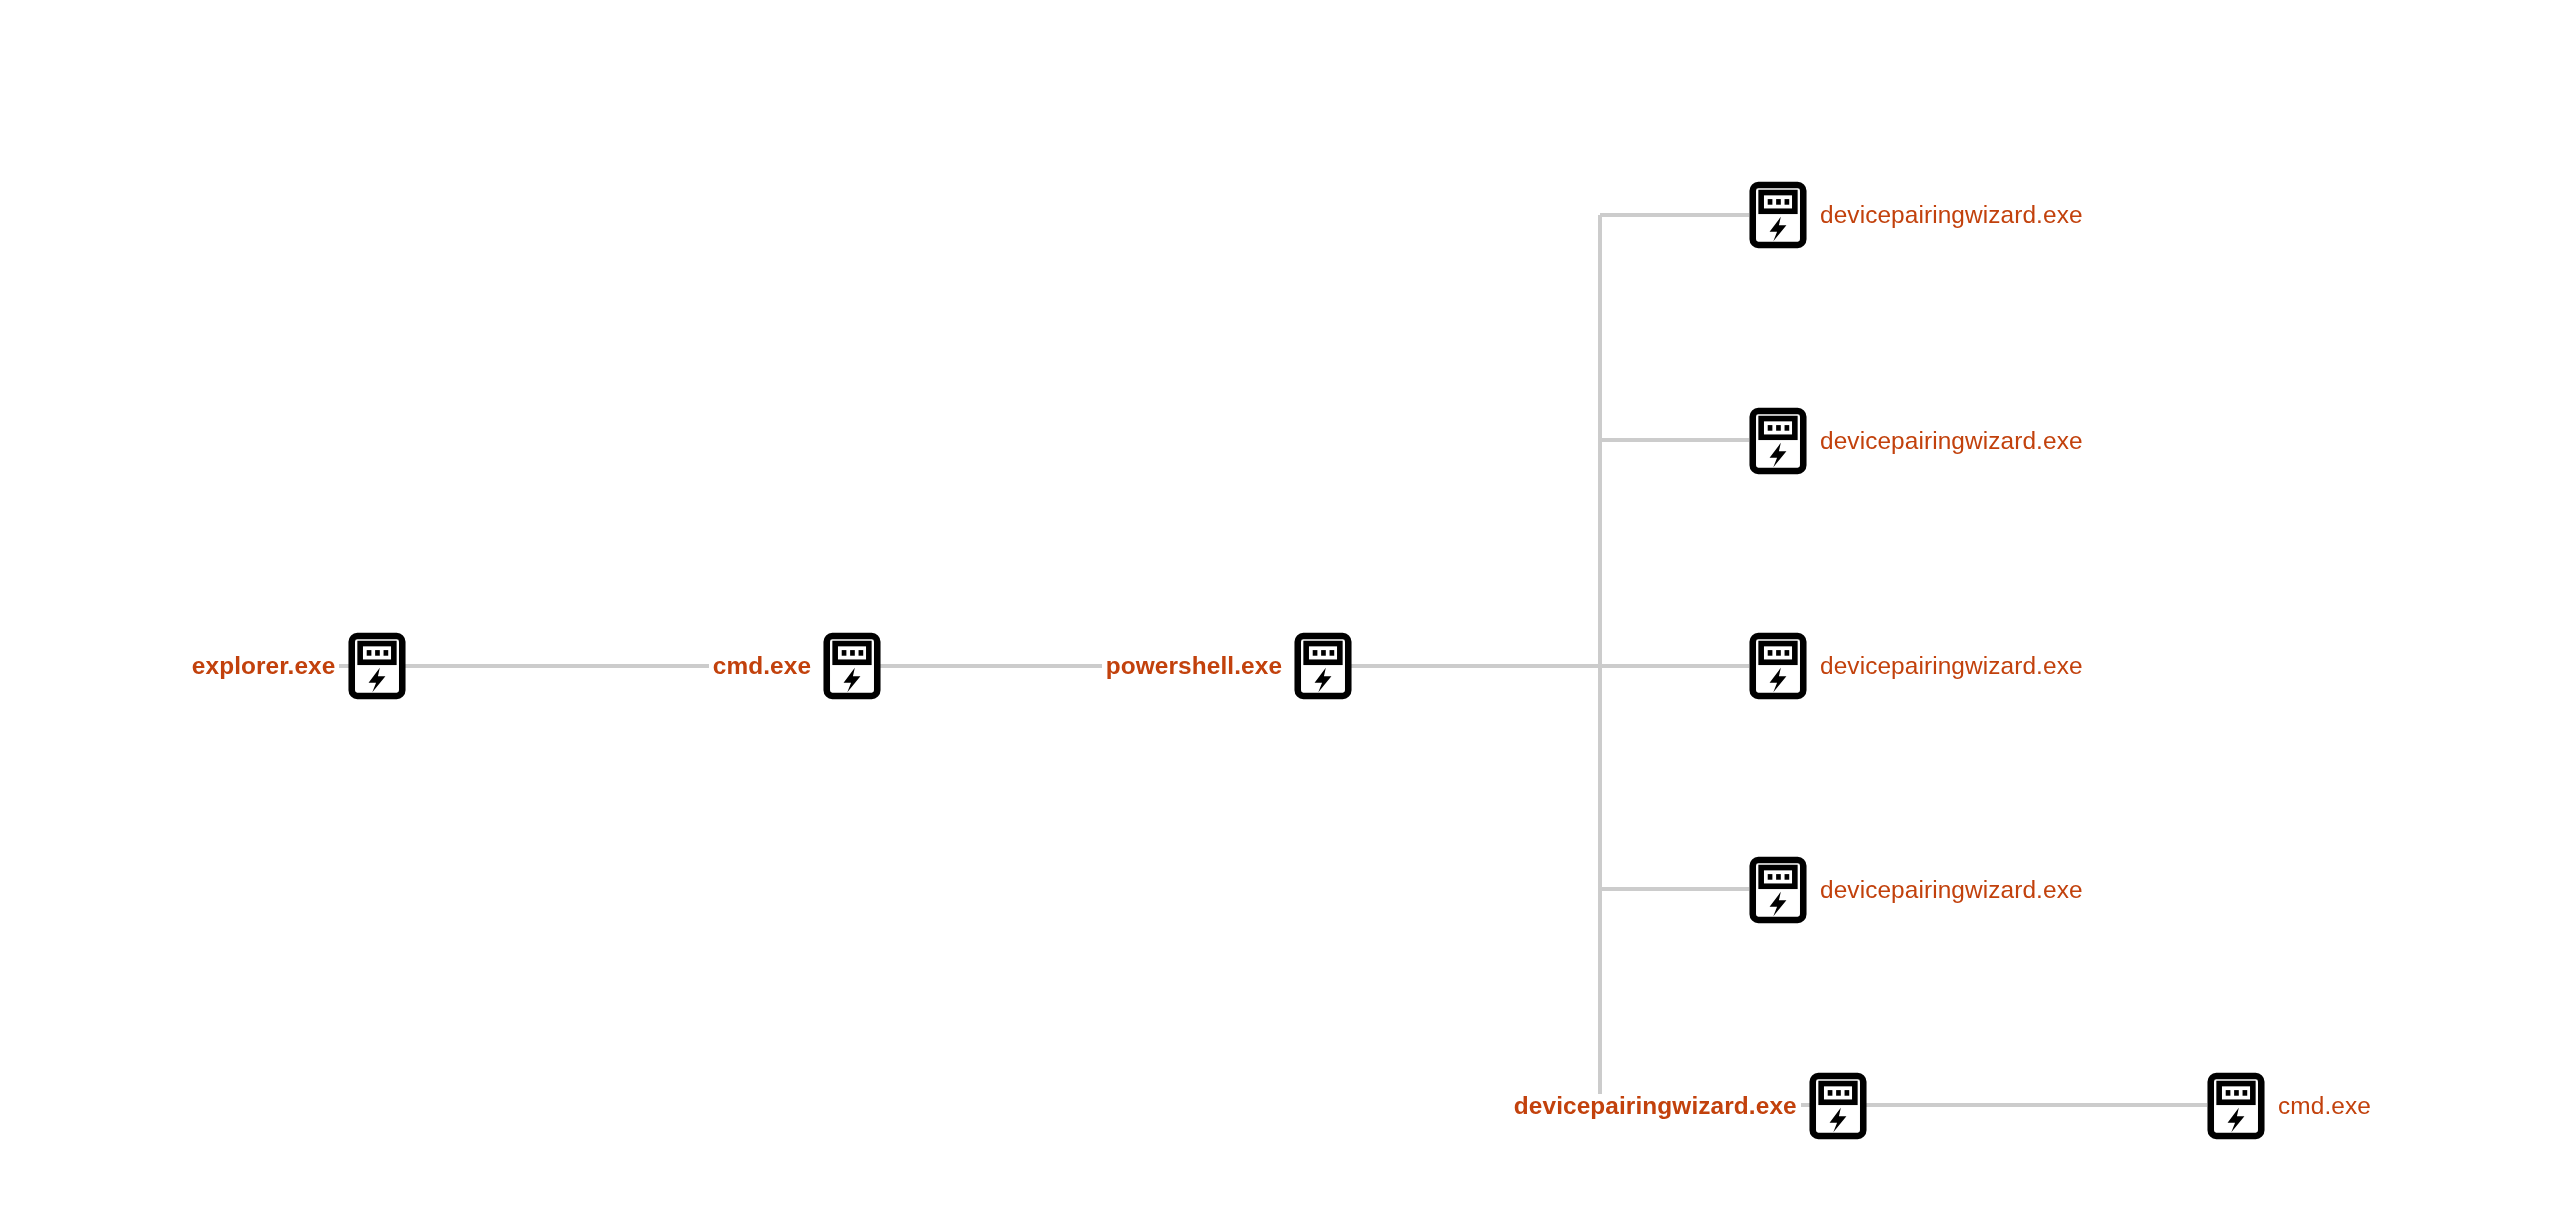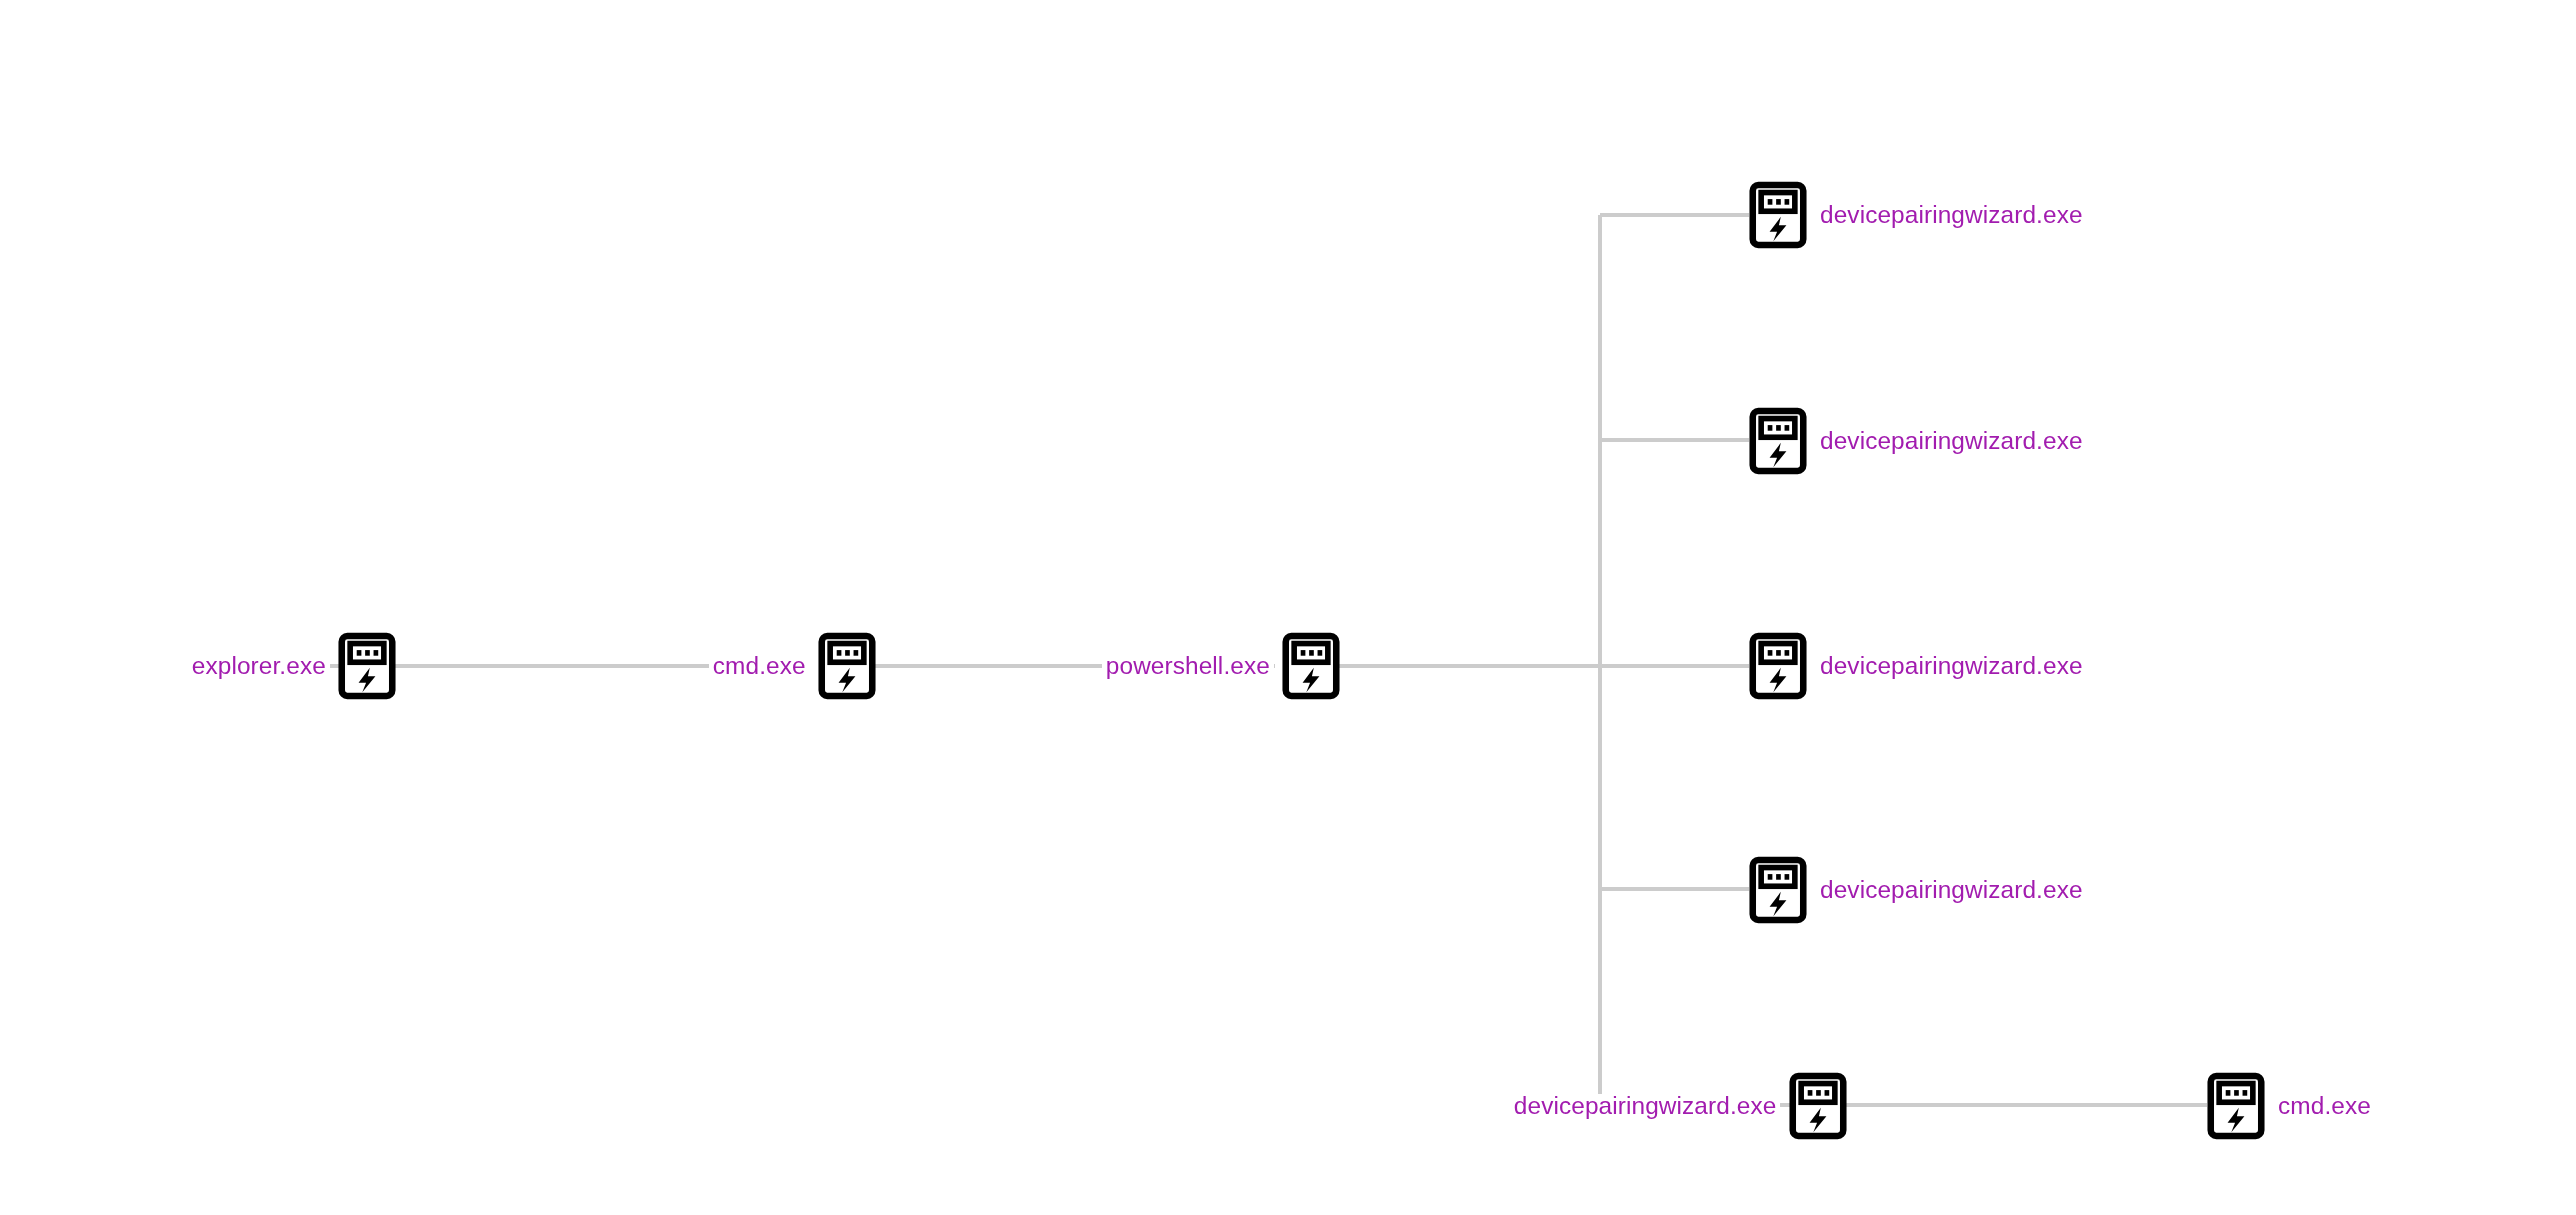--- a/index.html
+++ b/index.html
@@ -32,26 +32,27 @@
     position: absolute;
     display: flex;
     align-items: center;
     white-space: nowrap;
   }
   .node.label-left {
     flex-direction: row;
   }
   .node-label {
     font-size: 24.4px;
-    color: #a21caf;
+    color: #c2410c;
     letter-spacing: 0.1px;
     line-height: 1;
   }
   .node.label-left .node-label {
     margin-right: 8.5px;
+    font-weight: bold;
   }
   .node.label-right .node-label {
     margin-left: 13px;
   }
   .node-icon {
     width: 58px;
     height: 68px;
     flex: 0 0 auto;
     display: block;
     position: relative;

